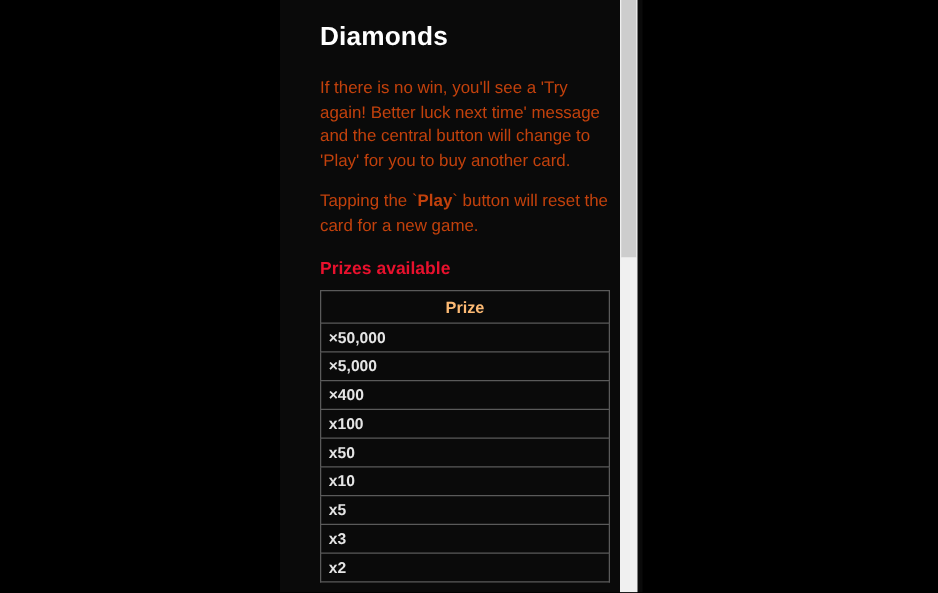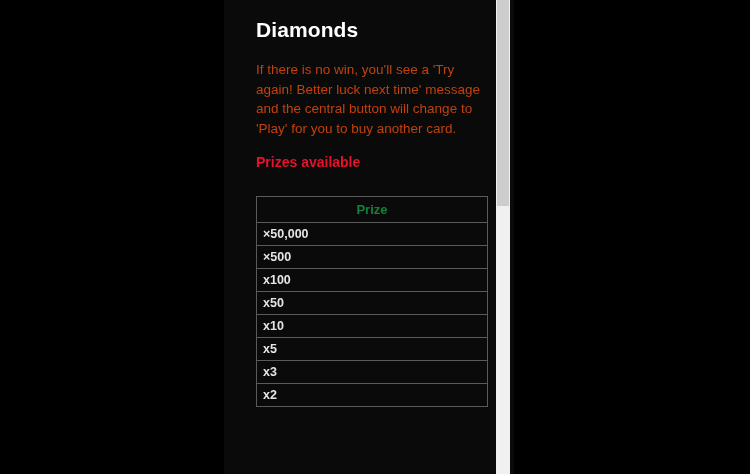--- a/index.html
+++ b/index.html
@@ -75,35 +75,35 @@
     font-size: 13.5px;
     line-height: 1.45;
     margin: 0 0 13px 0;
     color: #c2410c;
   }
   p.body-text b { font-weight: bold; }
   .prizes-heading {
     color: #e8112d;
     font-weight: bold;
     font-size: 14px;
-    margin: 16px 0 26px 0;
+    margin: 16px 0 10px 0;
   }
   table.prizes {
     border-collapse: collapse;
     width: 232px;
     margin: 0 0 8px 0;
     table-layout: fixed;
   }
   table.prizes th {
     border: 1px solid #5a5a5a;
     font-size: 13px;
     font-weight: bold;
     text-align: center;
     padding: 5px 4px;
-    color: #15803d;
+    color: #fdba74;
   }
   table.prizes td {
     border: 1px solid #5a5a5a;
     font-size: 12.5px;
     text-align: left;
     padding: 4px 6px;
     color: #e5e5e5;
     font-weight: bold;
   }
   .scrollbar-track {
@@ -141,35 +141,39 @@
 
   <div class="panel">
     <div class="panel-inner">
 
       <div class="title-row">
         <div class="title">Diamonds</div>
       </div>
 
       <p class="body-text">If there is no win, you'll see a 'Try again! Better luck next time' message and the central button will change to 'Play' for you to buy another card.</p>
 
+      <p class="body-text"><span>Tapping the `</span><b>Play</b><span>` button will reset the card for a new game.</span></p>
 
       <div class="prizes-heading">Prizes available</div>
 
       <table class="prizes">
         <thead>
           <tr>
             <th>Prize</th>
           </tr>
         </thead>
         <tbody>
           <tr>
               <td>×50,000</td>
             </tr>
           <tr>
-              <td>×500</td>
+              <td>×5,000</td>
+            </tr>
+          <tr>
+              <td>×400</td>
             </tr>
           <tr>
               <td>x100</td>
             </tr>
           <tr>
               <td>x50</td>
             </tr>
           <tr>
               <td>x10</td>
             </tr>

